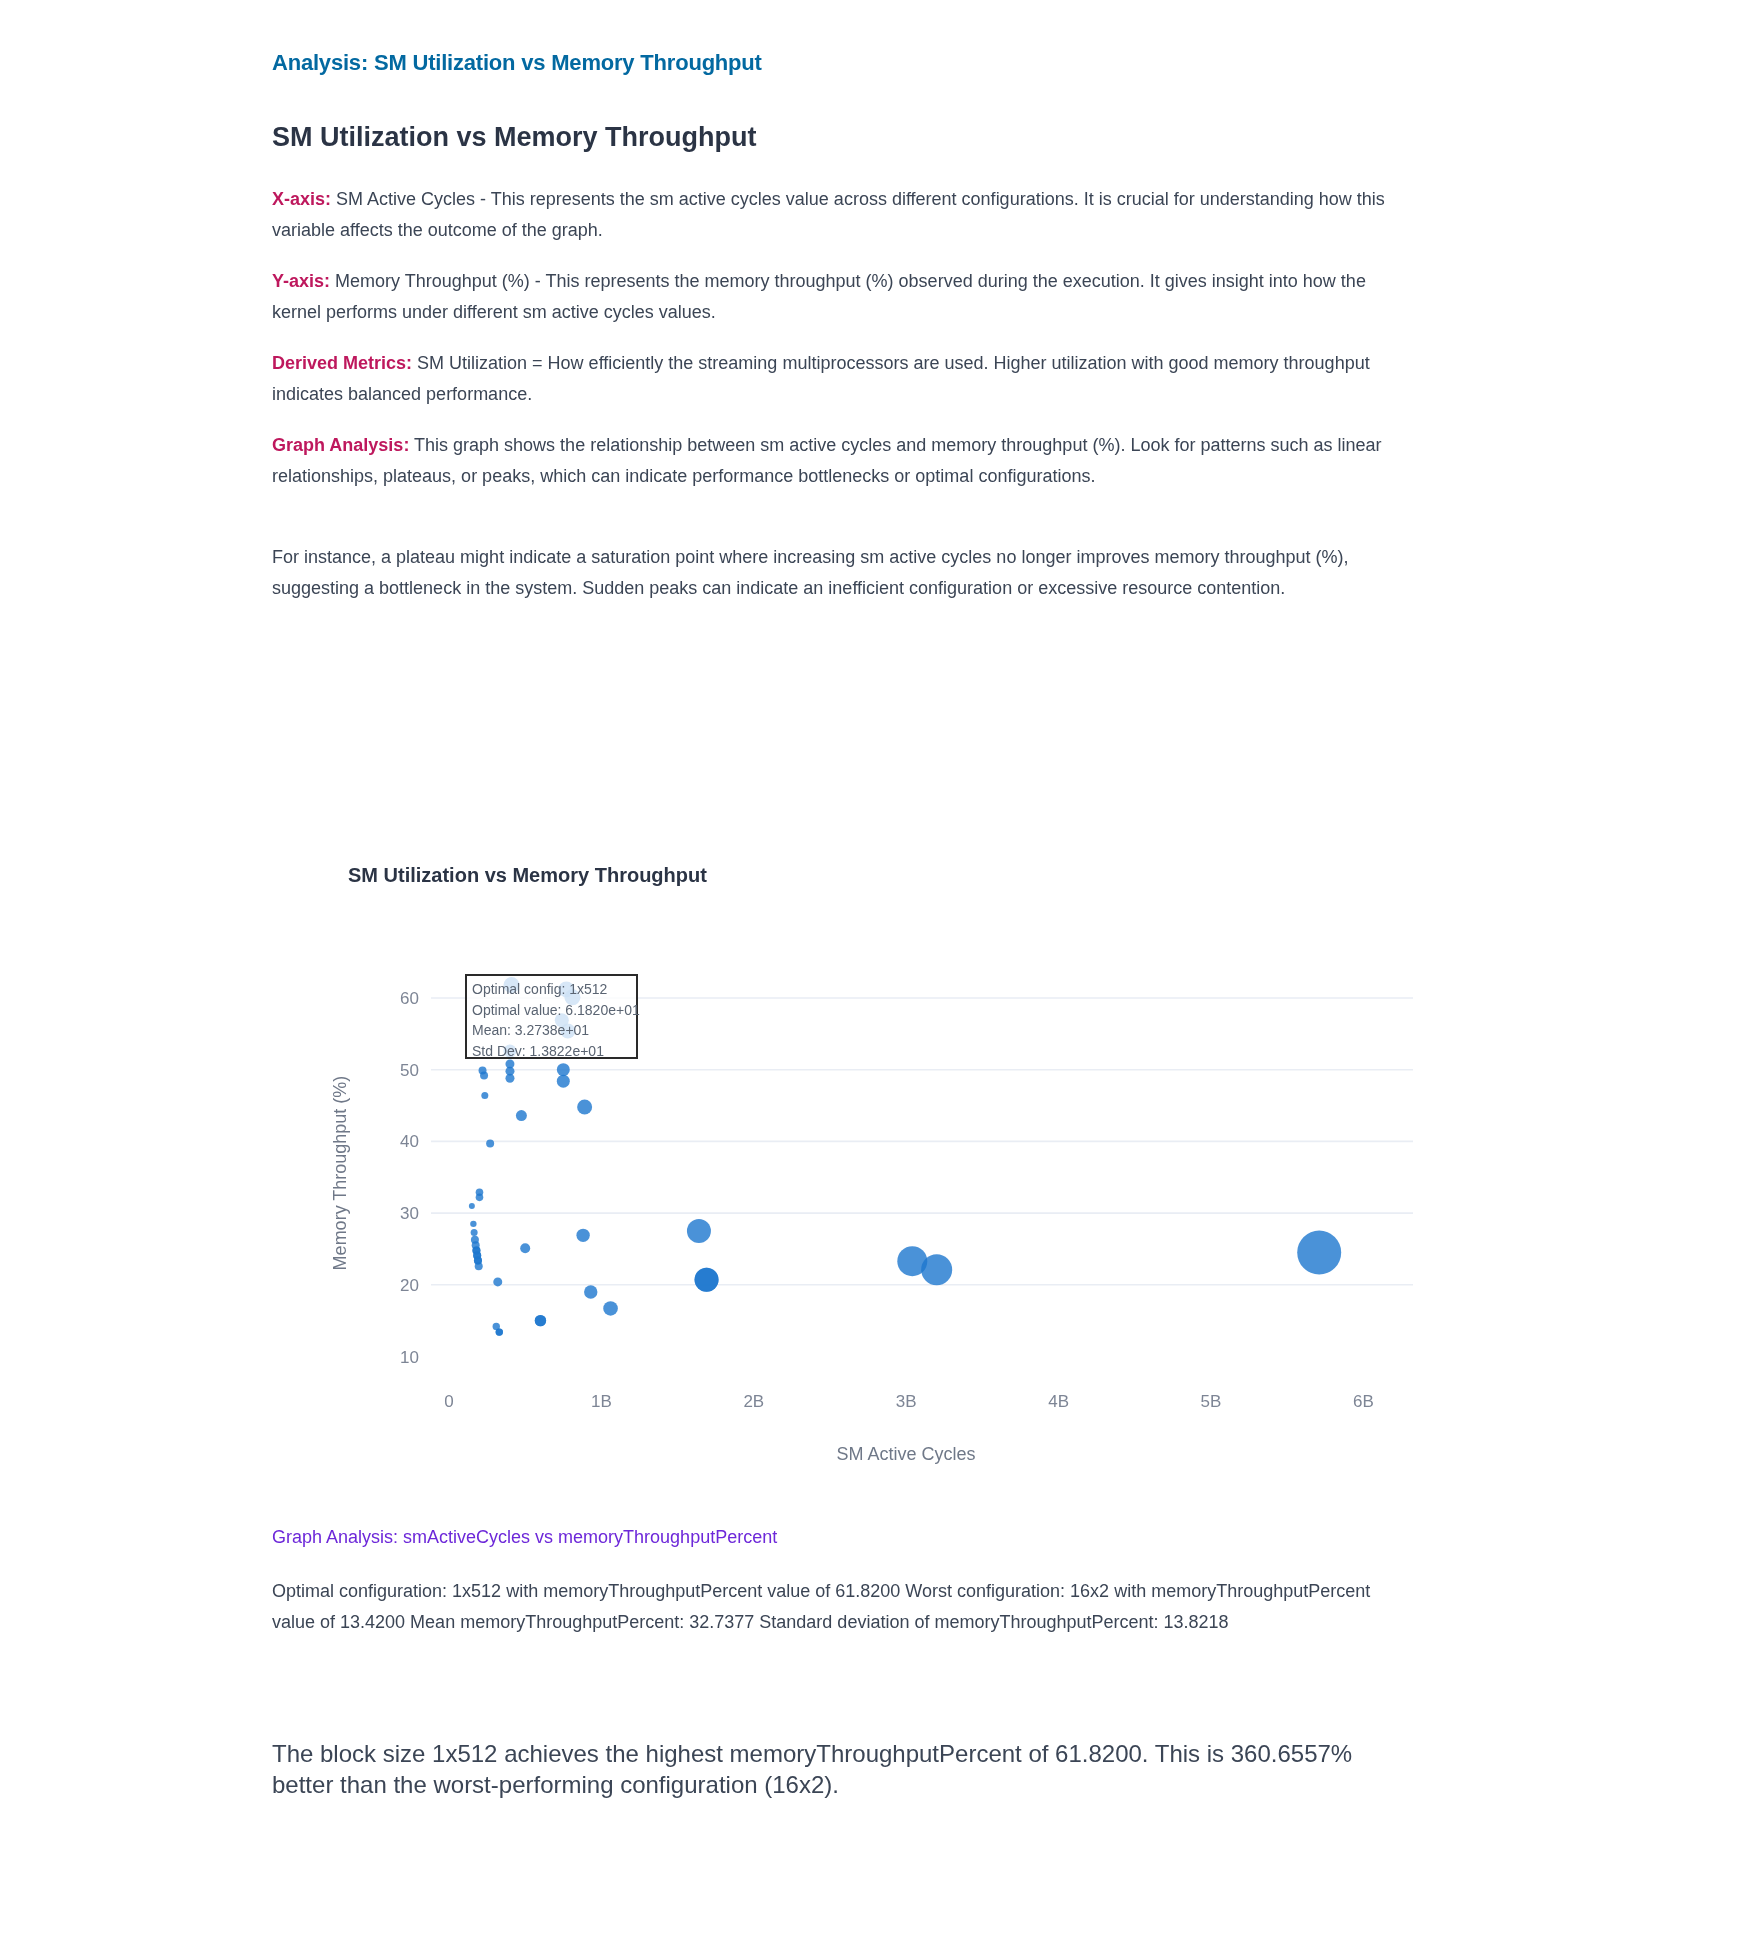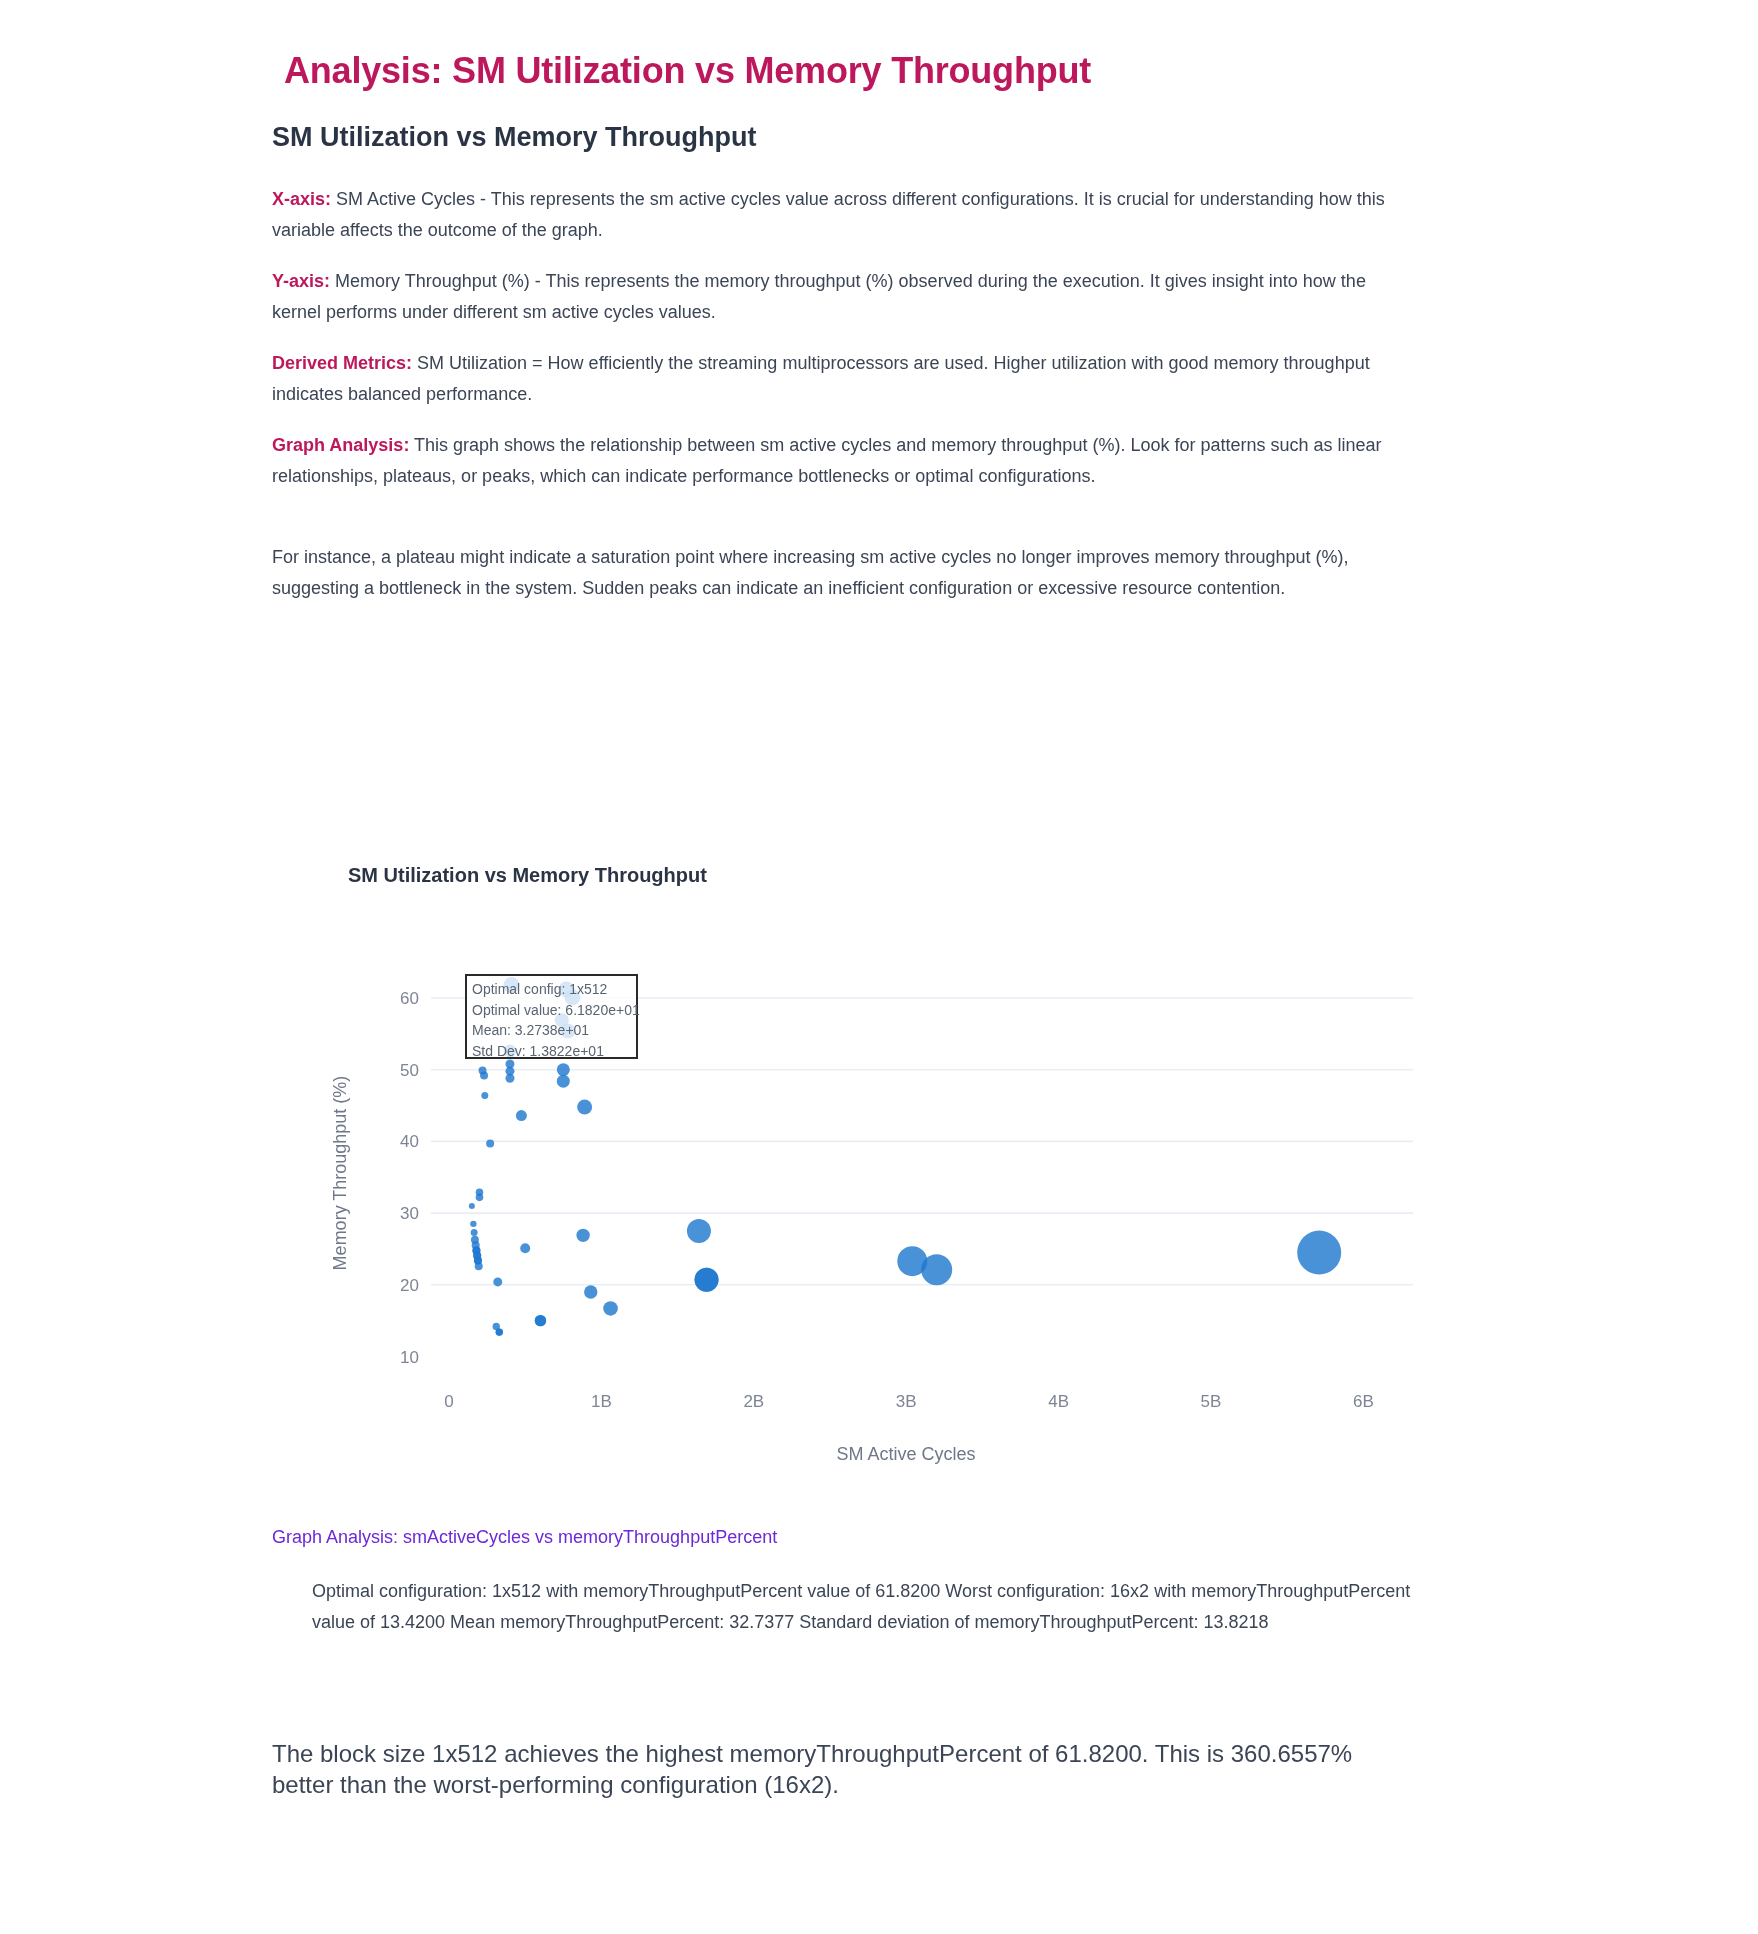--- a/index.html
+++ b/index.html
@@ -7,44 +7,43 @@
     position:relative;
     width:1758px;height:1934px;
     background:#ffffff;
     font-family:"Liberation Sans", sans-serif;
     color:#3b4555;
     overflow:hidden;
   }
   .abs{position:absolute;}
   .h1{
     left:272px;top:50px;width:1160px;
-    font-size:36px;font-weight:bold;color:#be185d;
+    font-size:22px;font-weight:bold;color:#0369a1;
     letter-spacing:-0.2px;
-    margin-left:12px;
   }
   .h2{
     left:272px;top:122px;width:1160px;
     font-size:27px;font-weight:bold;color:#2b3445;
   }
   .para{
     left:272px;width:1132px;
     font-size:18px;line-height:31px;color:#3b4555;
   }
   .para strong{color:#be185d;}
   .p1{top:184px;} .p2{top:266px;} .p3{top:348px;} .p4{top:430px;} .p5{top:542px;}
   .chart-title{
     left:348px;top:864px;
     font-size:20px;font-weight:bold;color:#2b3445;
   }
   .chart-svg{left:278px;top:948px;}
   .foot-line{
     left:272px;top:1522px;width:1132px;
     font-size:18px;line-height:31px;color:#6d28d9;
   }
-  .foot-p2{left:272px;top:1576px;width:1140px;font-size:18px;line-height:31px;margin-left:40px;}
+  .foot-p2{left:272px;top:1576px;width:1140px;font-size:18px;line-height:31px;}
   .foot-p3{left:272px;top:1738px;width:1140px;font-size:24px;line-height:31px;}
 </style>
 </head>
 <body>
 
 <div class="page">
 
   <div class="abs h1">Analysis: SM Utilization vs Memory Throughput</div>
   <div class="abs h2">SM Utilization vs Memory Throughput</div>
 

